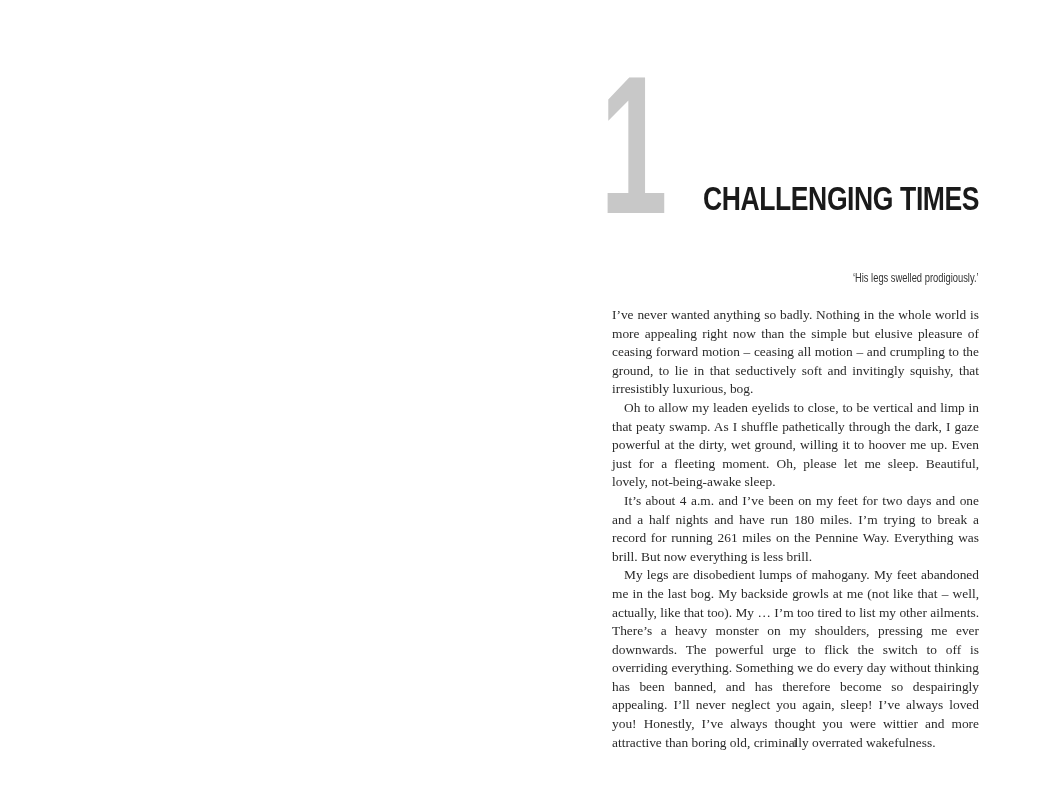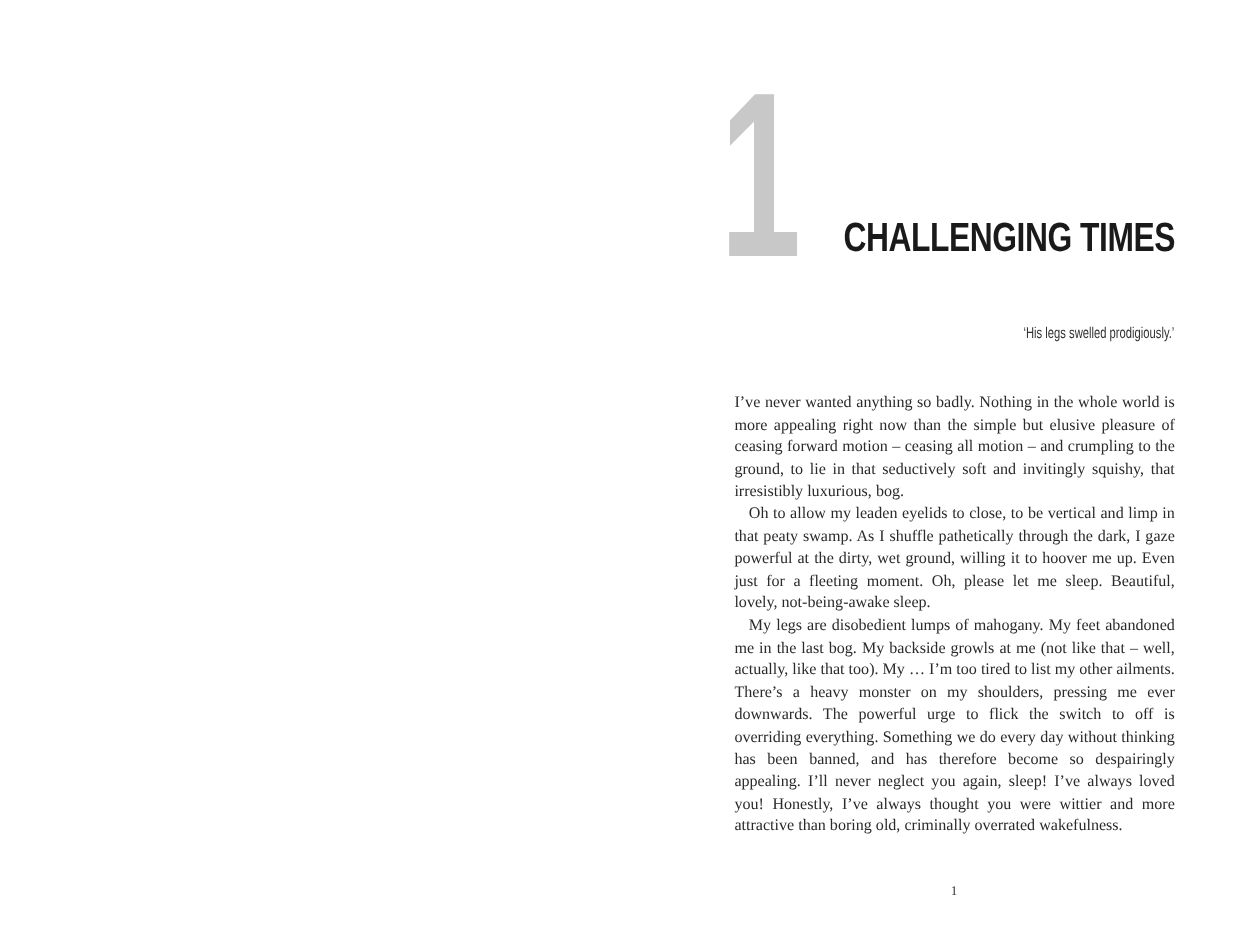--- a/index.html
+++ b/index.html
@@ -76,21 +76,20 @@
     .body-text {
       position: absolute;
       left: 92px;
       top: 306px;
       width: 367px;
       font-family: "Liberation Serif", serif;
       font-size: 13.4px;
       line-height: 18.6px;
       color: #2a2a2a;
       text-align: justify;
-      margin-top: 20px;
     }
     .body-text p {
       margin: 0;
       text-indent: 0;
       hyphens: manual;
     }
     .body-text p + p {
       text-indent: 12px;
     }
     .page-number {
@@ -112,18 +111,19 @@
   <div class="page-left"></div>
 
   <div class="page-right">
     <div class="chapter-number">1</div>
     <div class="chapter-title">CHALLENGING TIMES</div>
     <div class="epigraph">‘His legs swelled prodigiously.’</div>
 
     <div class="body-text">
       <p>I’ve never wanted anything so badly. Nothing in the whole world is more appealing right now than the simple but elusive pleasure of cea­sing forward motion – ceasing all motion – and crumpling to the ground, to lie in that seductively soft and invitingly squishy, that irresistibly luxurious, bog.</p>
       <p>Oh to allow my leaden eyelids to close, to be vertical and limp in that peaty swamp. As I shuffle pathetically through the dark, I gaze powerful at the dirty, wet ground, willing it to hoover me up. Even just for a fleeting moment. Oh, please let me sleep. Beautiful, lovely, not-being-awake sleep.</p>
+      <p>It’s about 4 a.m. and I’ve been on my feet for two days and one and a half nights and have run 180 miles. I’m trying to break a record for running 261 miles on the Pennine Way. Everything was brill. But now everything is less brill.</p>
       <p>My legs are disobedient lumps of mahogany. My feet abandoned me in the last bog. My backside growls at me (not like that – well, actually, like that too). My … I’m too tired to list my other ailments. There’s a heavy monster on my shoulders, pressing me ever downwards. The powerful urge to flick the switch to off is overriding everything. Some­thing we do every day without thinking has been banned, and has there­fore become so despairingly appealing. I’ll never neglect you again, sleep! I’ve always loved you! Honestly, I’ve always thought you were wittier and more attractive than boring old, criminally overrated wakefulness.</p>
     </div>
 
     <div class="page-number">1</div>
   </div>
 </div>
 
 </body></html>

